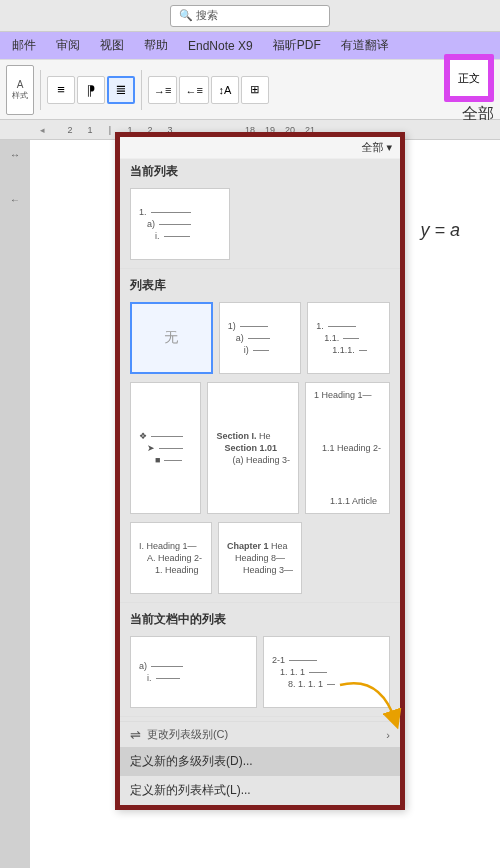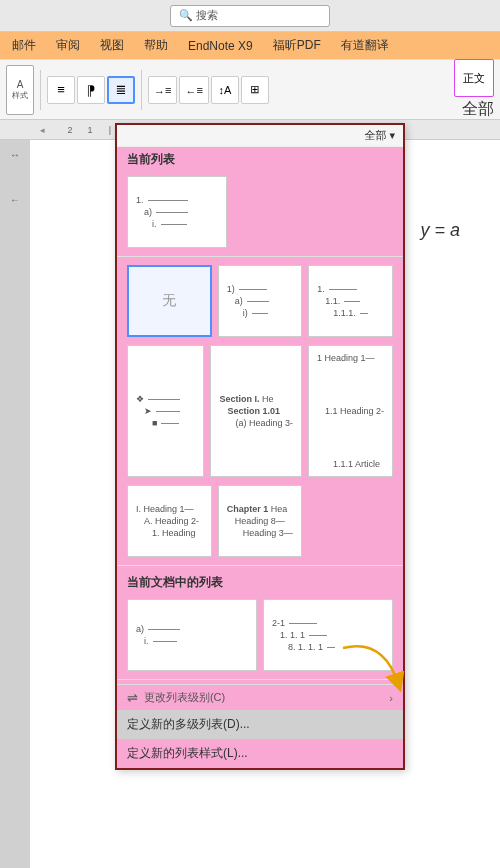--- a/index.html
+++ b/index.html
@@ -32,21 +32,21 @@
       width: 160px;
       height: 22px;
     }
     .search-box span {
       color: #555;
       font-size: 11px;
     }
 
     
     .menu-bar {
-      background: #fdba74;
+      background: #c4b5fd;
       height: 28px;
       display: flex;
       align-items: center;
       padding: 0 8px;
       gap: 12px;
       border-bottom: 1px solid #ddd;
     }
     .menu-item {
       font-size: 12px;
       color: #333;
@@ -82,21 +82,21 @@
       border: 2px solid #4d90fe;
       background: #e8f0fe;
     }
     .ribbon-group {
       display: flex;
       align-items: center;
       gap: 2px;
     }
     .ribbon-text {
       background: white;
-      border: 1px solid #d946ef;
+      border: 6px solid #d946ef;
       border-radius: 2px;
       padding: 18px 8px;
       font-size: 11px;
       height: 34px;
       display: flex;
       align-items: center;
     }
 
     
     .doc-area {
@@ -159,24 +159,24 @@
       top: 80px;
       font-style: italic;
       font-size: 18px;
       color: #333;
     }
 
     
     .dropdown-menu {
       position: absolute;
       left: 115px;
-      top: 3px;
+      top: 12px;
       width: 290px;
-      background: #f9a8d4;
-      border: 2px solid #7f1d1d;
+      background: #e5e5e5;
+      border: 5px solid #7f1d1d;
       box-shadow: 2px 2px 8px rgba(0,0,0,0.2);
       z-index: 100;
     }
 
     .dropdown-header {
       display: flex;
       justify-content: flex-end;
       padding: 3px 8px;
       background: #f5f5f5;
       border-bottom: 1px solid #eee;
@@ -376,20 +376,21 @@
         </div>
         <div class="preview-line indent-3">
           <span>i.</span>
           <span class="preview-dash" style="width:26px;"></span>
         </div>
       </div>
     </div>
 
     <div class="divider"></div>
 
+    <div class="section-title">列表库</div>
     <div class="list-grid list-grid-3">
 
       <div class="list-preview empty selected">
         <span>无</span>
       </div>
 
       <div class="list-preview">
         <div class="preview-line indent-1">
           <span>1)</span>
           <span class="preview-dash" style="width:28px;"></span>

